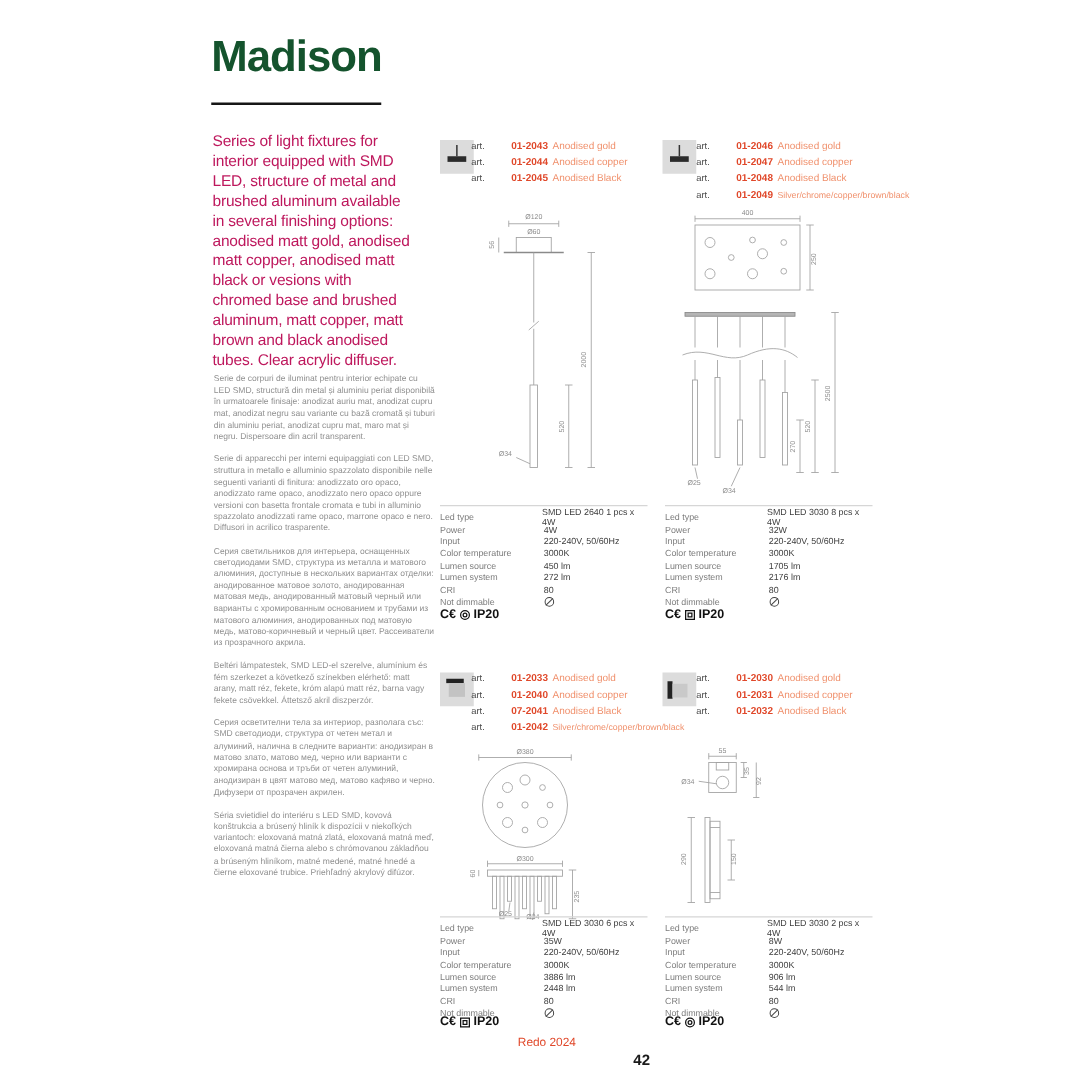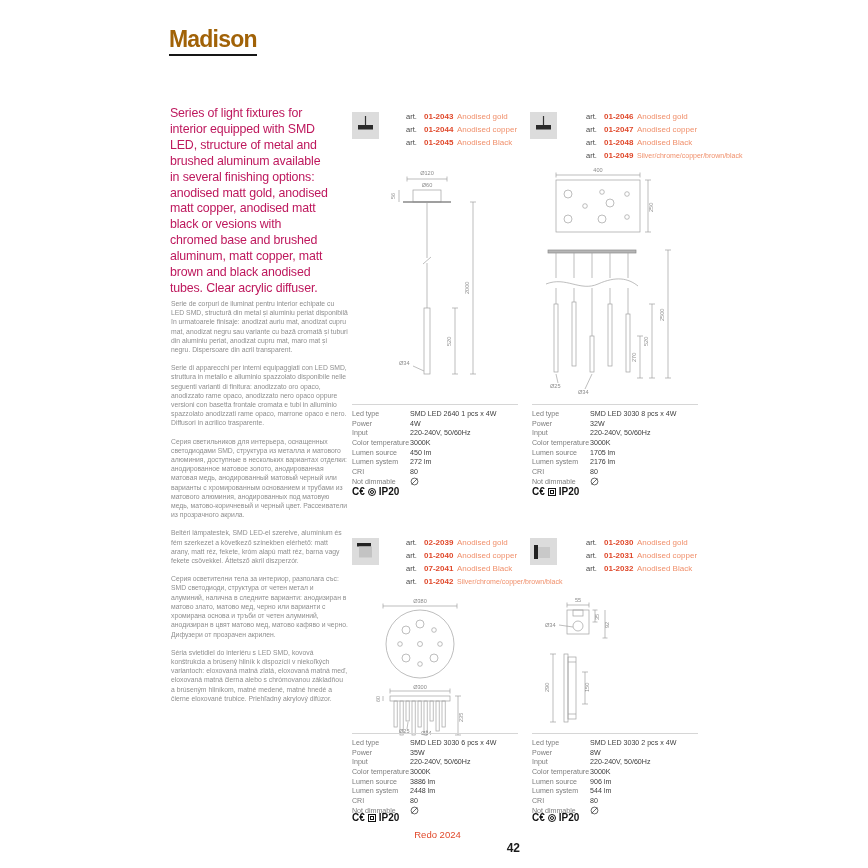--- a/index.html
+++ b/index.html
@@ -1,50 +1,50 @@
 <!DOCTYPE html>
 <html><head>
 <meta charset="utf-8">
 <style>
   html,body{margin:0;padding:0;background:#ffffff;}
   .page{position:relative;width:868px;height:868px;background:#ffffff;overflow:hidden;
         font-family:"Liberation Sans", sans-serif;color:#222;}
 
   
-  .title{position:absolute;left:169px;top:28px;font-size:23px;font-weight:600;
-         letter-spacing:-0.8px;color:#a16207;border-bottom:2.5px solid #161616;
-         padding-bottom:3px;line-height:1.0;}
+  .title{position:absolute;left:169px;top:28px;font-size:35px;font-weight:600;
+         letter-spacing:-0.8px;color:#14532d;border-bottom:2.5px solid #161616;
+         padding-bottom:19px;line-height:1.0;}
 
   
   .intro-en{position:absolute;left:170px;top:106px;width:160px;font-size:12.4px;
             line-height:15.9px;color:#be185d;letter-spacing:-0.15px;}
   .intro-small{position:absolute;left:171px;top:299px;width:177px;font-size:6.8px;
                line-height:9.2px;color:#8f8f8f;}
   .intro-small p{margin:0 0 9px 0;}
 
   
   .prod-icon{position:absolute;width:27px;height:27px;background:#dcdcdc;}
   .art-rows{position:absolute;}
   .art-row{display:flex;align-items:baseline;height:13px;font-size:8px;}
-  .art-prefix{width:18px;color:#4a4a4a;font-size:7.5px;margin-left:29px;}
+  .art-prefix{width:32px;color:#4a4a4a;font-size:7.5px;}
   .art-code{width:33px;color:#E0482A;font-weight:700;}
   .art-finish{color:#F0906C;}
 
   
   .drawing{position:absolute;}
   .drawing svg line,.drawing svg rect,.drawing svg circle,.drawing svg path
       {stroke:#a2a2a2;fill:none;stroke-width:0.7;}
   .drawing svg .thick{stroke:#8a8a8a;stroke-width:1.3;}
   .drawing svg .fillbar{fill:#b5b5b5;stroke:#8a8a8a;}
   .drawing svg text{stroke:none;fill:#8c8c8c;font-size:5.6px;
       font-family:"Liberation Sans", sans-serif;}
 
   
   .spec-table{position:absolute;width:166px;border-top:1px solid #d6d6d6;padding-top:4px;}
-  .spec-row{display:flex;align-items:center;height:9.7px;font-size:7.1px;}
+  .spec-row{display:flex;align-items:center;height:9.7px;font-size:7.1px;gap:25px;}
   .spec-label{width:58px;color:#7d7d7d;}
   .spec-value{color:#3d3d3d;}
 
   
   .cert{position:absolute;display:flex;align-items:center;gap:3px;
         font-size:10px;font-weight:700;color:#111;}
   .cert-mark{display:inline-block;width:8px;height:8px;border:1px solid #111;
              box-sizing:border-box;position:relative;}
   .cert-mark.round{border-radius:50%;}
   .cert-mark:after{content:"";position:absolute;left:1px;top:1px;right:1px;bottom:1px;
@@ -306,21 +306,21 @@
 
   <div class="prod-icon" style="left:352px;top:538px">
     <svg width="27" height="27" viewBox="0 0 27 27">
       <rect x="5" y="5" width="14" height="3.5" fill="#222"></rect>
       <rect x="7" y="8.5" width="13" height="11" fill="#c3c3c3"></rect>
     </svg>
   </div>
   <div class="art-rows" style="left:377px;top:538px">
     <div class="art-row">
       <span class="art-prefix">art.</span>
-      <span class="art-code">02-2039</span>
+      <span class="art-code">01-2033</span>
       <span class="art-finish">Anodised gold</span>
     </div>
     <div class="art-row">
       <span class="art-prefix">art.</span>
       <span class="art-code">01-2040</span>
       <span class="art-finish">Anodised copper</span>
     </div>
     <div class="art-row">
       <span class="art-prefix">art.</span>
       <span class="art-code">07-2041</span>

